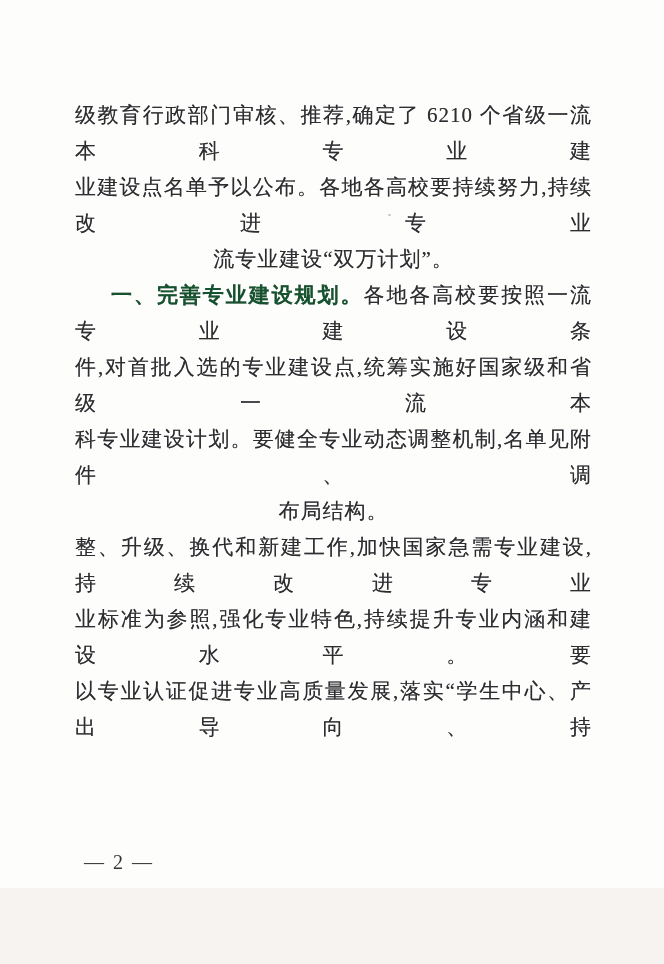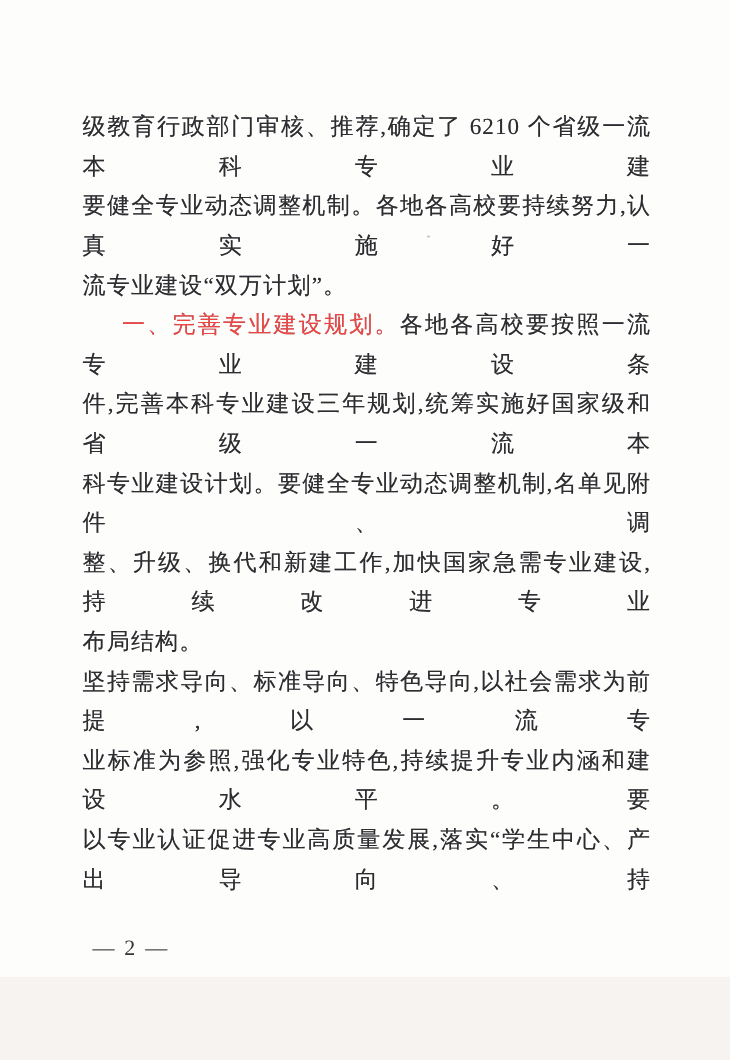--- a/index.html
+++ b/index.html
@@ -19,31 +19,31 @@
     left: 75px; top: 97px;
     width: 517px;
     font-size: 21px;
     line-height: 36px;
     color: #2d2d31;
     letter-spacing: 1px;
     text-shadow: 0 0 0.5px rgba(45,45,49,0.55);
   }
   .line {
     width: 100%;
-    text-align: left;
+    text-align: center;
     white-space: nowrap;
   }
   .line.j {
     white-space: normal;
     text-align: justify;
     text-align-last: justify;
     text-justify: inter-character;
   }
   .line.indent { text-indent: 36px; }
-  .line b { font-weight: 400; color: #ef4444; }
+  .line b { font-weight: 700; color: #14532d; }
   .page-number {
     position: absolute;
     left: 84px; top: 849px;
     font-size: 20px;
     line-height: 26px;
     color: #343438;
     letter-spacing: 2px;
   }
   .scan-edge {
     position: absolute;
@@ -61,30 +61,29 @@
   .speck-2 { left: 580px; top: 628px; }
 </style>
 </head>
 <body>
 
 <div class="page">
 
   <div class="text-block">
 
     <div class="line j">级教育行政部门审核、推荐,确定了 6210 个省级一流本科专业建</div>
-    <div class="line j">要健全专业动态调整机制。各地各高校要持续努力,认真实施好一</div>
+    <div class="line j">业建设点名单予以公布。各地各高校要持续努力,持续改进专业</div>
     <div class="line">流专业建设“双万计划”。</div>
 
     <div class="line j indent"><b>一、完善专业建设规划。</b><span>各地各高校要按照一流专业建设条</span></div>
-    <div class="line j">件,完善本科专业建设三年规划,统筹实施好国家级和省级一流本</div>
+    <div class="line j">件,对首批入选的专业建设点,统筹实施好国家级和省级一流本</div>
     <div class="line j">科专业建设计划。要健全专业动态调整机制,名单见附件、调</div>
+    <div class="line">布局结构。</div>
     <div class="line j">整、升级、换代和新建工作,加快国家急需专业建设,持续改进专业</div>
-    <div class="line">布局结构。</div>
 
-    <div class="line j">坚持需求导向、标准导向、特色导向,以社会需求为前提,以一流专</div>
     <div class="line j">业标准为参照,强化专业特色,持续提升专业内涵和建设水平。要</div>
     <div class="line j">以专业认证促进专业高质量发展,落实“学生中心、产出导向、持</div>
 
   </div>
 
   <div class="page-number">— 2 —</div>
 
   <div class="scan-edge"></div>
   <div class="speck speck-1"></div>
   <div class="speck speck-2"></div>

